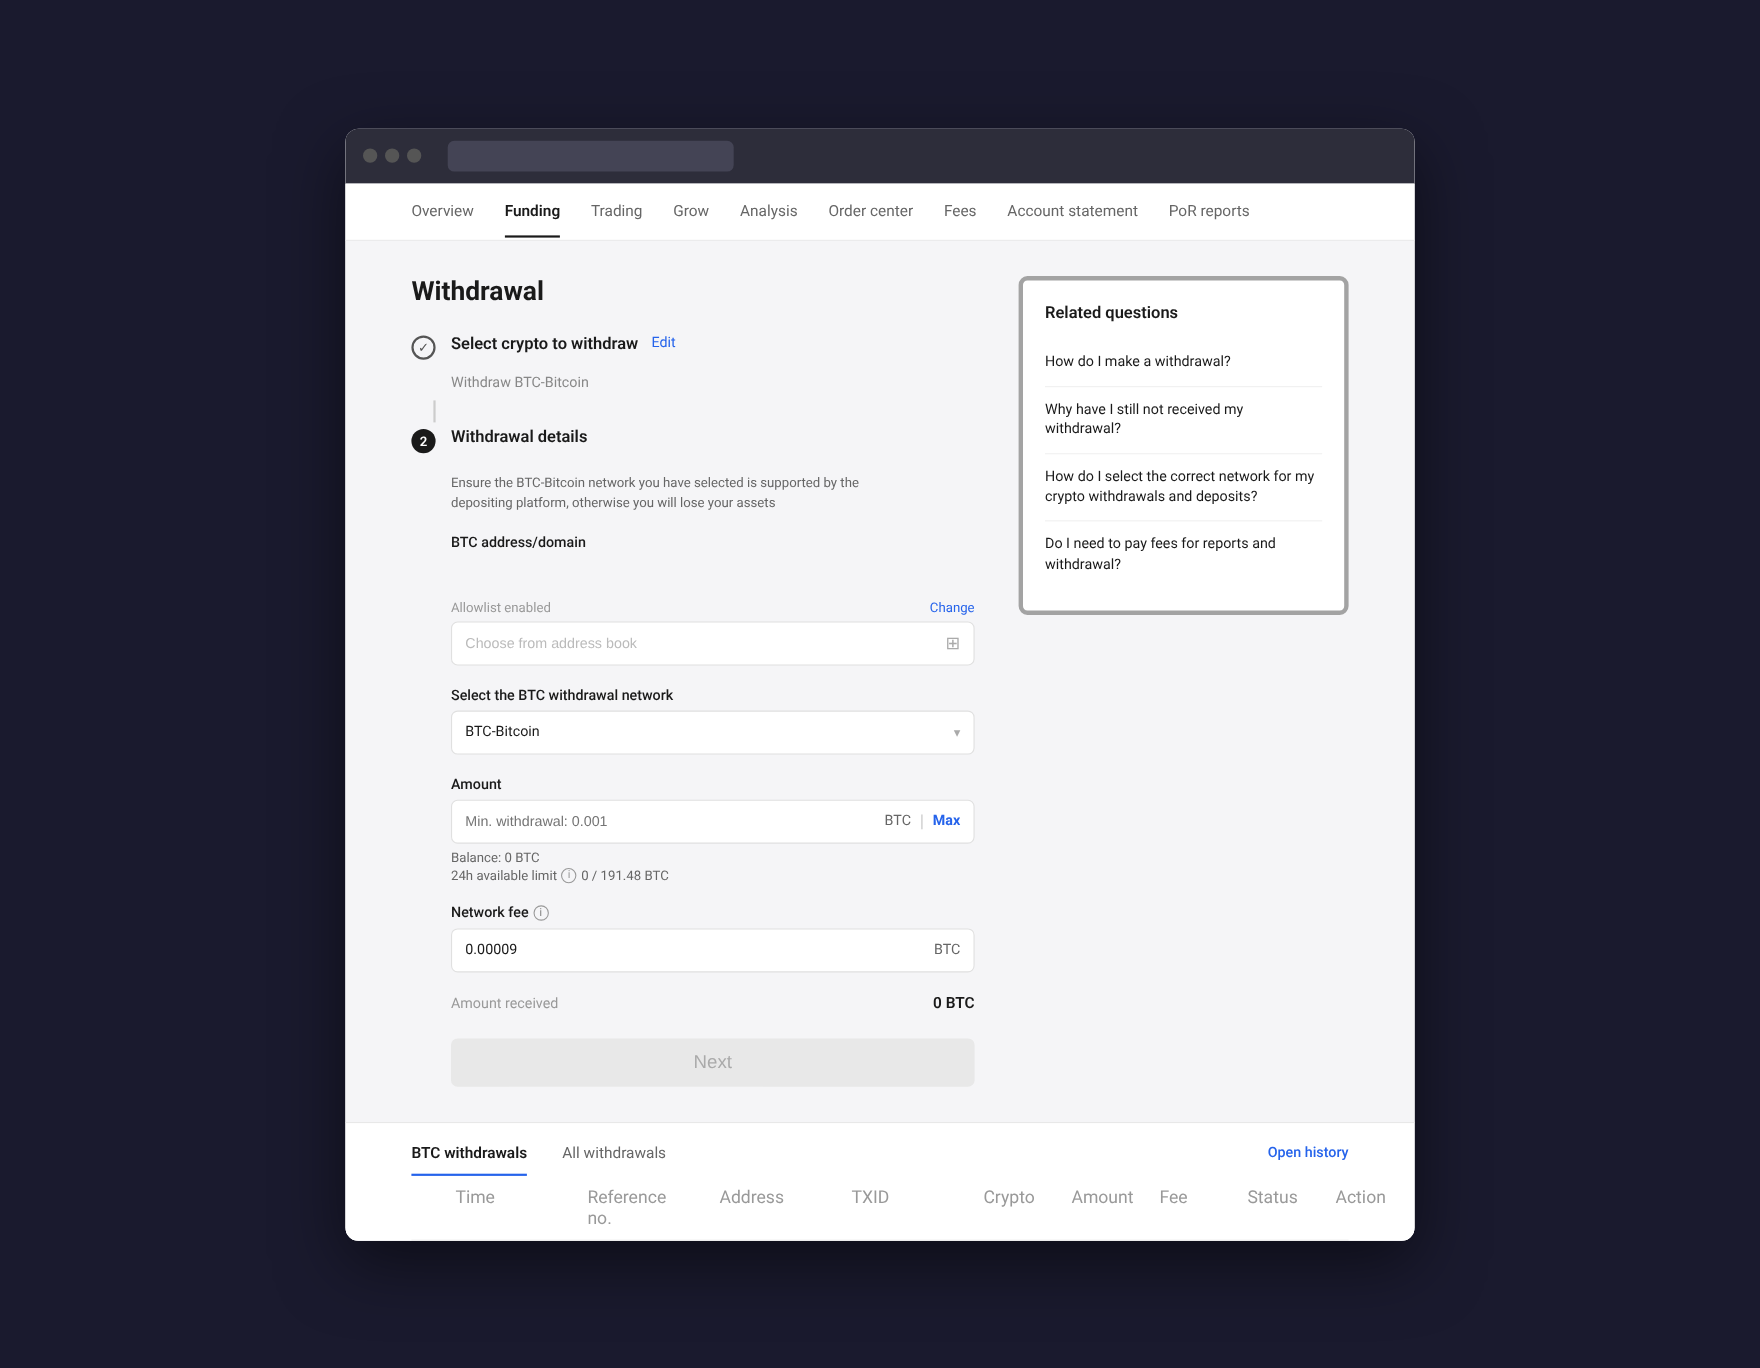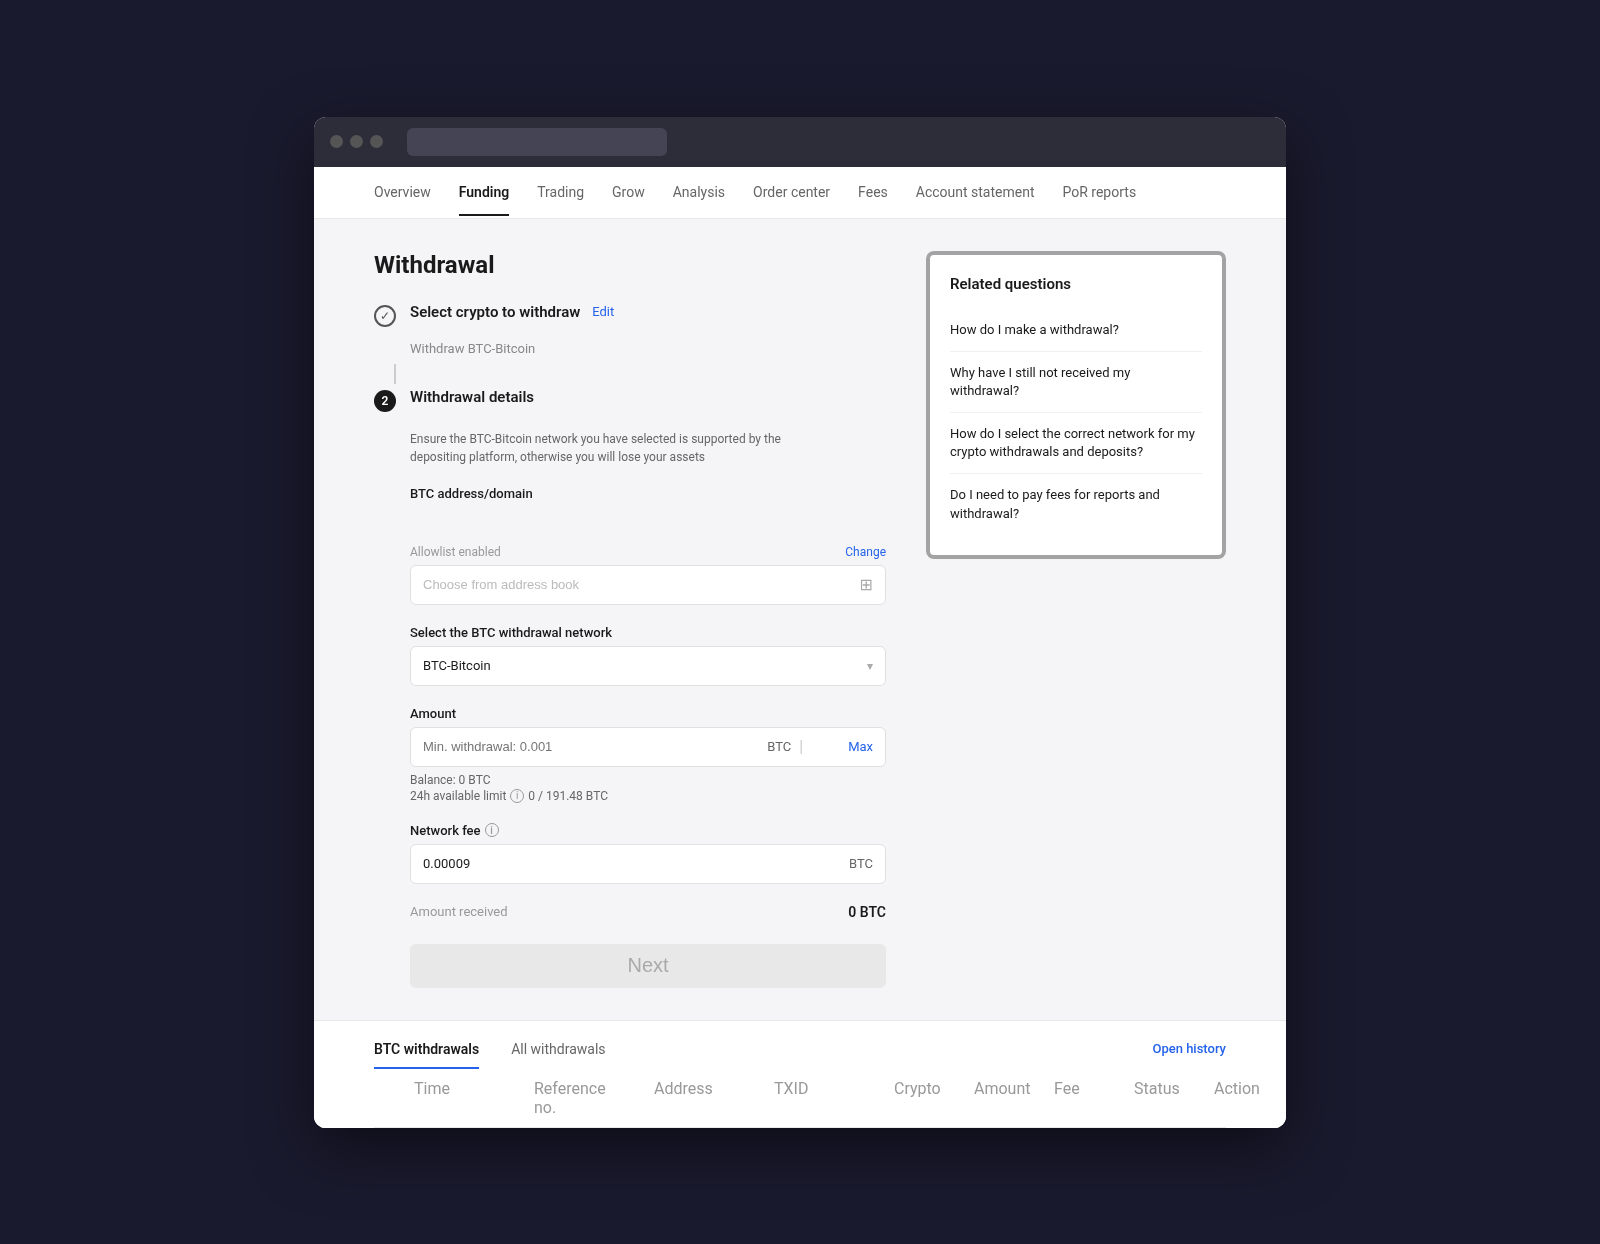--- a/index.html
+++ b/index.html
@@ -269,22 +269,21 @@
       margin-right: 8px;
     }
     .divider-small {
       color: #ccc;
       margin-right: 8px;
     }
     .max-link {
       font-size: 13px;
       color: #2563eb;
       cursor: pointer;
-      font-weight: 400;
-      margin-left: 37px;
+      font-weight: 700;
     }
     .balance-text {
       font-size: 12px;
       color: #666;
       margin-top: 6px;
     }
     .limit-text {
       font-size: 12px;
       color: #666;
       margin-top: 2px;
@@ -319,40 +318,40 @@
       color: #1a1a1a;
     }
     .fee-currency {
       font-size: 13px;
       color: #666;
     }
     
     .amount-received-row {
       display: flex;
       justify-content: space-between;
-      align-items: center;
+      align-items: flex-end;
       margin-bottom: 24px;
     }
     .amount-received-label {
       font-size: 13px;
       color: #999;
     }
     .amount-received-value {
       font-size: 14px;
       font-weight: 600;
       color: #1a1a1a;
     }
     
     .next-btn {
       width: 100%;
       height: 44px;
       background: #e8e8e8;
       border: none;
       border-radius: 6px;
-      font-size: 20px;
+      font-size: 17px;
       font-weight: 500;
       color: #aaa;
       cursor: not-allowed;
     }
     
     .related-box {
       background: #fff;
       border: 4px solid #a3a3a3;
       border-radius: 8px;
       padding: 20px;

